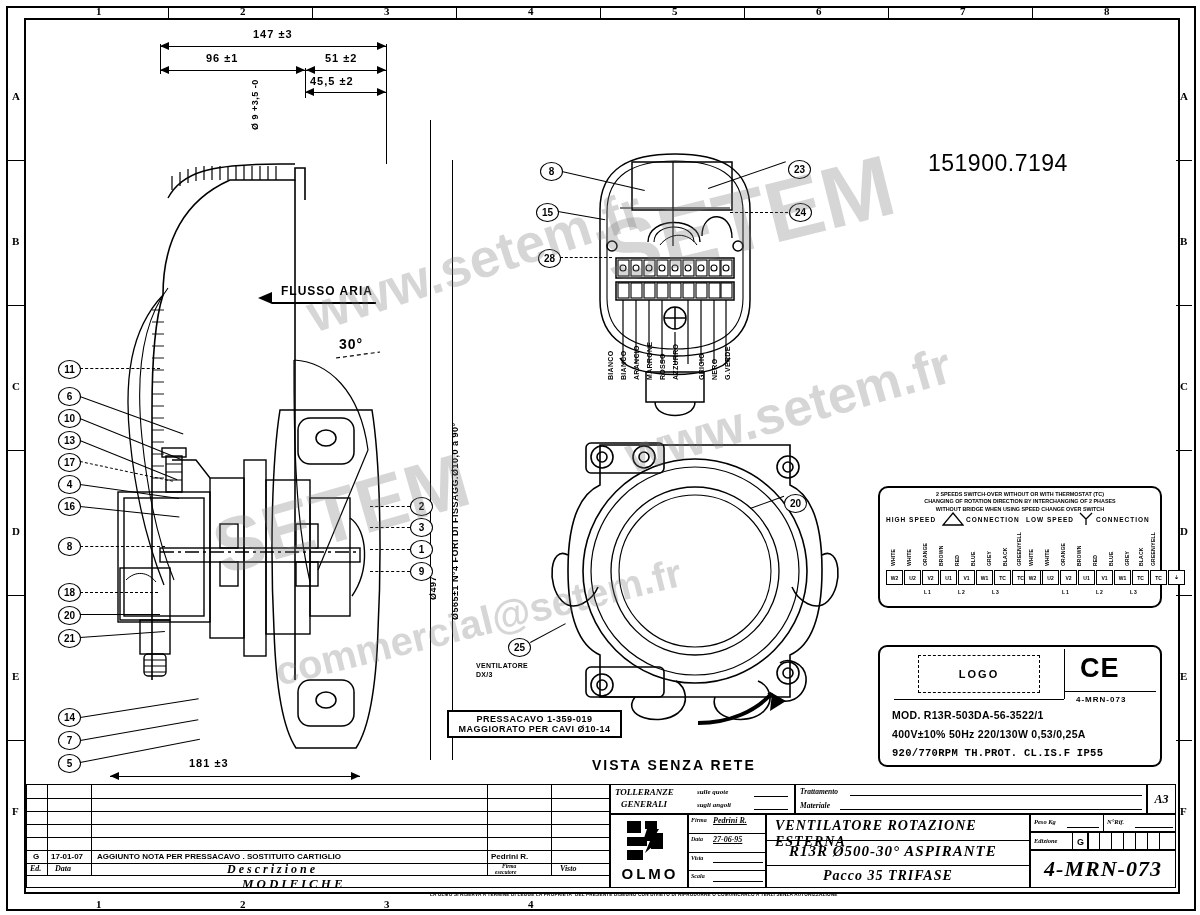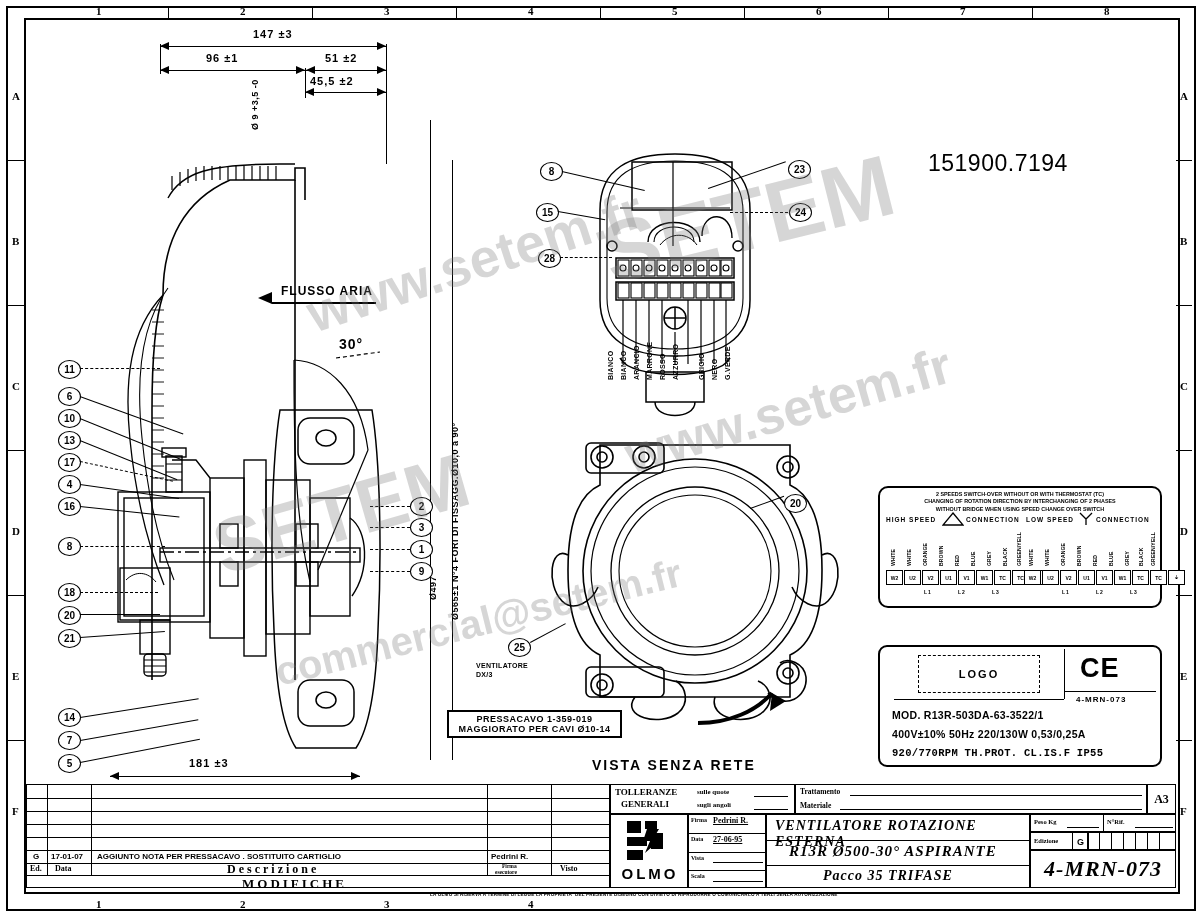--- a/index.html
+++ b/index.html
@@ -35,21 +35,21 @@
         align-items:center;justify-content:center;font-weight:bold;background:#fff;}
   .wirelbl{font-size:5px;font-weight:bold;white-space:nowrap;transform-origin:0 0;transform:rotate(-90deg);letter-spacing:.2px;}
   
   .plate{left:878px;top:645px;width:280px;height:118px;border:2px solid #000;border-radius:9px;background:#fff;}
   .logo-dash{border:1.5px dashed #000;}
   .ce{font-family:"Liberation Sans",sans-serif;font-weight:bold;font-size:27px;letter-spacing:1px;text-align:center;}
   .plate-line{font-size:10.5px;font-weight:bold;letter-spacing:.3px;white-space:nowrap;}
   
   .tb{position:absolute;border:1.5px solid #000;background:#fff;box-sizing:border-box;}
   .tb-txt{font-size:8px;font-weight:bold;font-family:"Liberation Sans",sans-serif;}
-  .ital{font-weight:bold;font-family:"Liberation Serif",serif;text-align:right;}
+  .ital{font-style:italic;font-weight:bold;font-family:"Liberation Serif",serif;text-align:right;}
   .big-ital{font-style:italic;font-weight:bold;font-family:"Liberation Serif",serif;letter-spacing:1px;}
   .rule{border-bottom:1px solid #000;}
   
   .wm{position:absolute;color:rgba(120,120,120,.30);font-weight:bold;
       font-family:"Liberation Sans",sans-serif;white-space:nowrap;pointer-events:none;}
   
   .dimline{border-top:1px solid #000;height:0;}
   .vline{border-left:1px solid #000;width:0;}
   .arrowL{width:0;height:0;border-top:4px solid transparent;border-bottom:4px solid transparent;border-right:9px solid #000;}
   .arrowR{width:0;height:0;border-top:4px solid transparent;border-bottom:4px solid transparent;border-left:9px solid #000;}
@@ -482,21 +482,21 @@
 
   <div class="abs plate">
     <div class="abs logo-dash" style="left:38px;top:8px;width:120px;height:36px;display:flex;align-items:center;justify-content:center;">
       <span class="dtxt" style="font-size:11px;letter-spacing:2px;">LOGO</span>
     </div>
     <div class="abs" style="left:14px;top:52px;width:170px;border-top:1.4px solid #000;"></div>
     <div class="abs" style="left:184px;top:2px;height:50px;border-left:1.4px solid #000;"></div>
     <div class="abs ce" style="left:200px;top:6px;">CE</div>
     <div class="abs" style="left:184px;top:44px;width:92px;border-top:1.2px solid #000;"></div>
     <div class="abs dtxt" style="left:196px;top:48px;font-size:8px;">4-MRN-073</div>
-    <div class="abs plate-line" style="left:12px;top:62px;">MOD. R13R-503DA-63-3522/1</div>
+    <div class="abs plate-line" style="left:12px;top:62px;">MOD. R13R-503DA-56-3522/1</div>
     <div class="abs plate-line" style="left:12px;top:81px;">400V±10%  50Hz   220/130W   0,53/0,25A</div>
     <div class="abs plate-line" style="left:12px;top:100px;font-family:Liberation Mono, monospace;">920/770RPM TH.PROT. CL.IS.F IP55</div>
   </div>
 
   <div class="wm" style="left:300px;top:230px;font-size:54px;transform:rotate(-18deg);">www.setem.fr</div>
   <div class="wm" style="left:600px;top:170px;font-size:86px;transform:rotate(-14deg);">SETEM</div>
   <div class="wm" style="left:210px;top:470px;font-size:76px;transform:rotate(-16deg);">SETEM</div>
   <div class="wm" style="left:620px;top:380px;font-size:52px;transform:rotate(-16deg);">www.setem.fr</div>
   <div class="wm" style="left:270px;top:600px;font-size:40px;transform:rotate(-14deg);">commercial@setem.fr</div>
 

